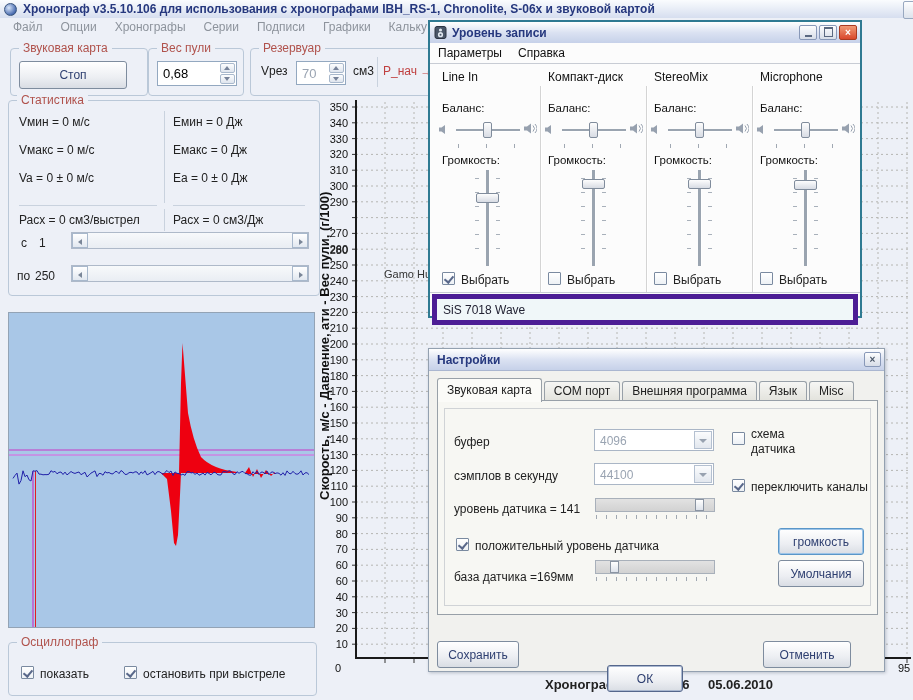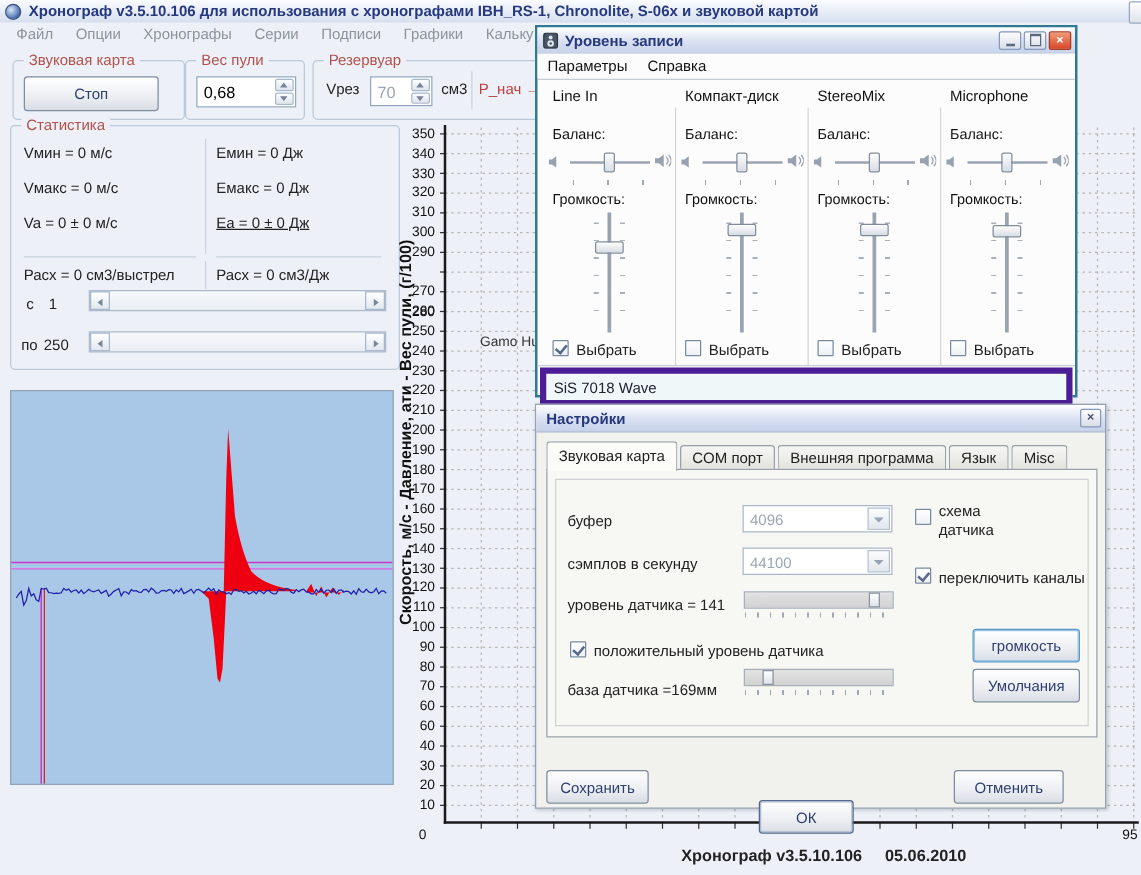--- a/index.html
+++ b/index.html
@@ -97,21 +97,21 @@
   .vtrack{position:absolute;left:52px;top:104px;width:3px;height:96px;background:#9aa4b0;box-shadow:1px 0 0 #fff;}
   .vticks{position:absolute;top:112px;width:4px;height:82px;
     background:repeating-linear-gradient(to bottom,#a8b0ba 0 1px,transparent 1px 14px);}
   .vthumb{position:absolute;left:42px;width:23px;height:10px;border:1px solid #808c9c;border-radius:2px;
     background:linear-gradient(#fdfdfd,#d8dce4);box-sizing:border-box;}
   .mx-bodysep{position:absolute;left:0;top:270px;width:100%;height:1px;background:#c8ccd4;}
   .mx-status{position:absolute;left:2px;right:2px;top:272px;height:21px;border:5px solid #4c1d95;
     background:#f0f7f9;font-size:12px;color:#223;display:flex;align-items:center;padding-left:6px;}
 
   
-  .settings{left:428px;top:323px;width:457px;height:324px;background:#f1f1ee;border:1px solid #93a0b0;box-shadow:1px 1px 3px rgba(40,50,70,.25);}
+  .settings{left:428px;top:348px;width:457px;height:324px;background:#f1f1ee;border:1px solid #93a0b0;box-shadow:1px 1px 3px rgba(40,50,70,.25);}
   .wbtn.sclose{width:17px;height:15px;}
   .tabs{position:absolute;left:8px;top:29px;display:flex;align-items:flex-end;}
   .tab{padding:0 9px;height:19px;line-height:19px;margin-right:2px;font-size:12px;color:#222;
     background:linear-gradient(#f6f6f4,#e2e2dc);border:1px solid #98a0a8;border-bottom:none;border-radius:3px 3px 0 0;}
   .tab.active{height:23px;line-height:22px;background:#fbfbf8;position:relative;z-index:2;margin-bottom:-1px;}
   .tabpanel{position:absolute;left:8px;top:51px;width:441px;height:215px;border:1px solid #98a0a8;background:#f7f7f3;box-sizing:border-box;}
   .inner-frame{position:absolute;left:6px;top:7px;right:6px;bottom:8px;border:1px solid #d0d3d6;}
   .st-lbl{position:absolute;font-size:12px;color:#222;white-space:nowrap;}
   .combo{position:absolute;width:120px;height:22px;background:#fff;border:1px solid #aab6c6;box-sizing:border-box;}
   .combo .cval{position:absolute;left:5px;top:4px;font-size:12px;color:#9aa4b2;}
@@ -177,21 +177,21 @@
     <span class="stat-text" style="left:132px;top:15px;color:#c04040;">Р_нач →</span>
   </div>
 
   <div class="group" style="left:8px;top:100px;width:310px;height:194px;">
     <span class="glabel">Статистика</span>
     <span class="stat-text" style="left:10px;top:14px;">Vмин = 0 м/с</span>
     <span class="stat-text" style="left:10px;top:42px;">Vмакс = 0 м/с</span>
     <span class="stat-text" style="left:10px;top:70px;">Va = 0 ± 0 м/с</span>
     <span class="stat-text" style="left:164px;top:14px;">Емин = 0 Дж</span>
     <span class="stat-text" style="left:164px;top:42px;">Емакс = 0 Дж</span>
-    <span class="stat-text" style="left:164px;top:70px;text-decoration:underline;">Еа = 0 ± 0 Дж</span>
+    <span class="stat-text" style="left:164px;top:70px;">Еа = 0 ± 0 Дж</span>
     <div class="vdiv" style="left:155px;top:10px;height:92px;"></div>
     <div class="hdiv" style="left:10px;top:104px;width:138px;"></div>
     <div class="hdiv" style="left:164px;top:104px;width:132px;"></div>
     <span class="stat-text" style="left:10px;top:112px;">Расх = 0 см3/выстрел</span>
     <div class="vdiv" style="left:155px;top:108px;height:22px;"></div>
     <span class="stat-text" style="left:164px;top:112px;">Расх = 0 см3/Дж</span>
 
     <span class="stat-text" style="left:12px;top:135px;">с</span>
     <span class="stat-text" style="left:30px;top:135px;">1</span>
     <div class="hscroll" style="left:62px;top:131px;width:238px;">
@@ -212,20 +212,27 @@
       <line x1="0" y1="142" x2="305" y2="142" stroke="#e060e0" stroke-width="1"></line>
       <line x1="24" y1="158" x2="24" y2="314" stroke="#c838c8" stroke-width="1.2"></line>
       <line x1="26.5" y1="158" x2="26.5" y2="314" stroke="#e02020" stroke-width="1"></line>
       <path d="M152,160 L158,166 L162,198 L165,230 L167,233 L169,222 L171,182 L172,160 Z" fill="#ee0010"></path>
       <path d="M170,160 L172,70 L173.5,30 L176,62 L179,100 Q184,128 192,144 Q203,156 228,159 L228,160 Z" fill="#ee0010"></path>
       <path d="M236,160 L240,154 L244,164 L248,156 L252,165 L257,157 L262,163 L266,159 L266,161 L236,161 Z" fill="#ee0010"></path>
       <polyline id="noiseline" fill="none" stroke="#2020a8" stroke-width="1" points="4,165.4 6,162.4 8,160.1 10,171.1 12,167.5 14,157.8 16,163.7 18,162.1 20,166.8 22,168.0 24,157.8 26,158.2 28,157.6 30,161.1 32,161.2 34,161.8 36,161.6 38,161.7 40,161.2 42,157.7 44,159.2 46,158.3 48,160.8 50,159.4 52,159.0 54,161.5 56,159.1 58,161.9 60,160.3 62,158.5 64,159.8 66,160.4 68,159.6 70,159.0 72,161.7 74,160.5 76,159.3 78,163.9 80,162.2 82,160.1 84,159.0 86,157.9 88,163.6 90,160.5 92,160.6 94,162.2 96,158.7 98,159.9 100,159.5 102,160.7 104,160.9 106,158.7 108,158.5 110,160.6 112,157.5 114,158.9 116,161.4 118,161.3 120,159.7 122,159.3 124,160.0 126,158.8 128,159.0 130,161.7 132,158.9 134,160.5 136,157.8 138,161.9 140,160.9 142,159.7 144,158.4 146,161.6 148,158.9 150,158.6 152,159.8 154,161.4 156,159.3 158,157.5 160,159.6 162,158.0 164,162.5 166,158.9 168,160.4 170,160.5 172,162.0 174,161.1 176,162.4 178,158.8 180,158.6 182,160.0 184,159.5 186,161.4 188,160.0 190,162.2 192,161.4 194,160.0 196,162.1 198,159.4 200,160.4 202,161.9 204,159.8 206,159.2 208,161.2 210,162.0 212,161.9 214,158.4 216,158.7 218,159.2 220,157.7 222,158.2 224,160.8 226,161.6 228,158.7 230,160.3 232,158.9 234,158.4 236,160.5 238,160.7 240,162.1 242,162.1 244,158.7 246,160.9 248,158.1 250,161.6 252,159.2 254,159.1 256,161.0 258,158.1 260,161.7 262,159.3 264,158.9 266,160.6 268,159.9 270,160.3 272,162.2 274,159.7 276,162.4 278,157.9 280,160.4 282,160.8 284,158.3 286,160.5 288,161.3 290,160.4 292,157.8 294,162.0 296,159.9 298,159.7 300,161.6"></polyline>
     </svg>
   </div>
 
+  <div class="group" style="left:8px;top:642px;width:307px;height:52px;">
+    <span class="glabel">Осциллограф</span>
+    <span class="cb checked" style="left:12px;top:23px;"></span>
+    <span class="cb-lbl" style="left:31px;top:24px;">показать</span>
+    <span class="cb checked" style="left:115px;top:23px;"></span>
+    <span class="cb-lbl" style="left:134px;top:24px;">остановить при выстреле</span>
+  </div>
 
   <div class="ylabel-rot">Скорость, м/с  - Давление, ати  - Вес пули, (г/100)</div>
   <div class="abs" style="left:320px;top:101px;width:34px;height:560px;">
       <div class="ytick" style="top: 0px;">350</div>
       <div class="ytick" style="top: 15.8px;">340</div>
       <div class="ytick" style="top: 31.6px;">330</div>
       <div class="ytick" style="top: 47.4px;">320</div>
       <div class="ytick" style="top: 63.2px;">310</div>
       <div class="ytick" style="top: 79px;">300</div>
       <div class="ytick" style="top: 94.8px;">290</div>

